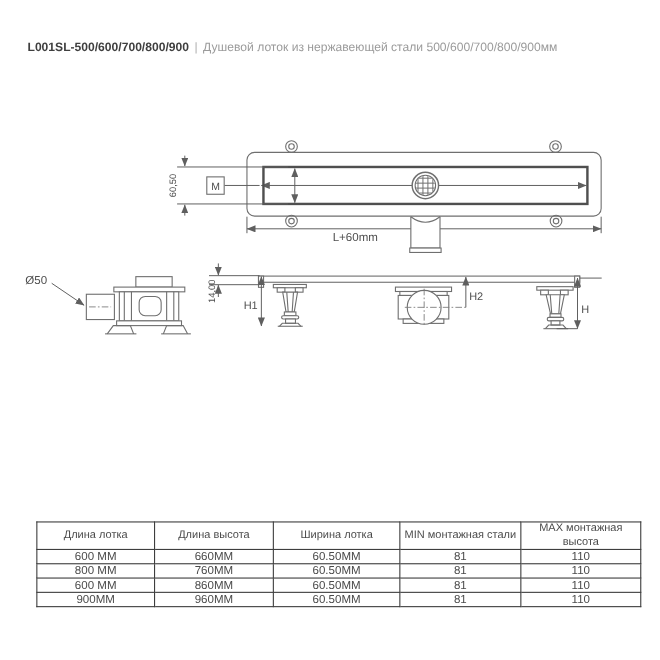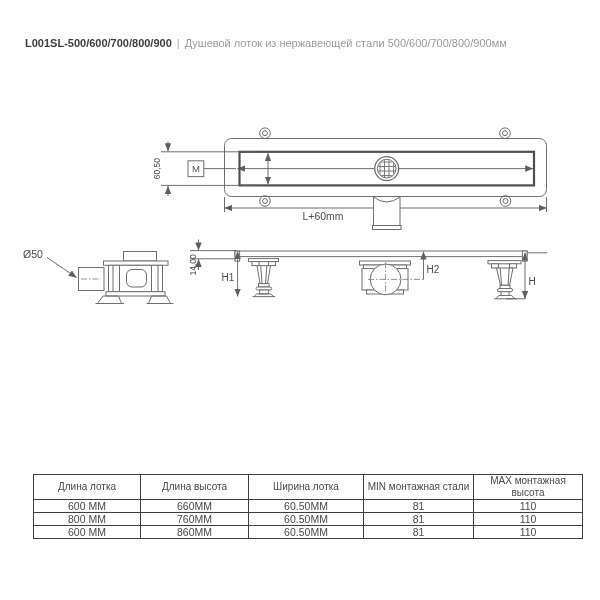--- a/index.html
+++ b/index.html
@@ -227,14 +227,21 @@
       <td>81</td>
       <td>110</td>
     </tr>
     <tr>
       <td>600 MM</td>
       <td>860MM</td>
       <td>60.50MM</td>
       <td>81</td>
       <td>110</td>
     </tr>
+    <tr>
+      <td>900MM</td>
+      <td>960MM</td>
+      <td>60.50MM</td>
+      <td>81</td>
+      <td>110</td>
+    </tr>
   </tbody>
 </table>
 
 </body></html>

